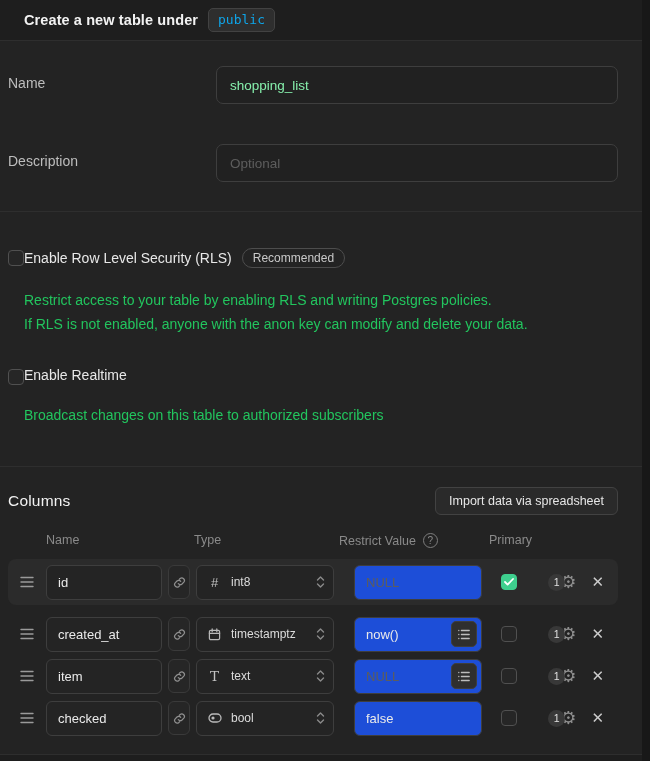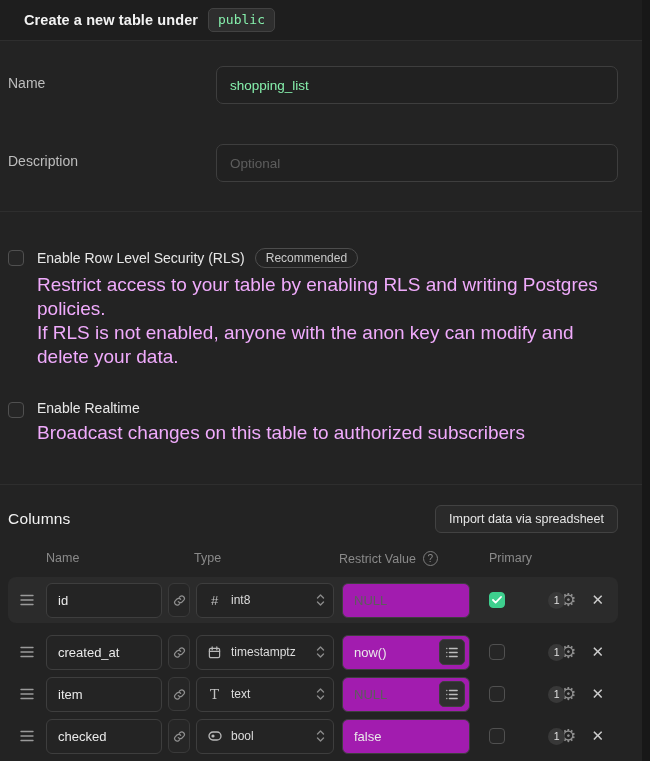--- a/index.html
+++ b/index.html
@@ -27,21 +27,21 @@
     display: flex;
     align-items: center;
     padding: 0 24px;
     gap: 10px;
     flex: 0 0 auto;
   }
   .dlg-title { font-size: 14.5px; font-weight: 700; color: #f2f2f2; letter-spacing: .1px; }
   .schema-chip {
     font-family: "DejaVu Sans Mono", "Liberation Mono", monospace;
     font-size: 13px;
-    color: #86efac;
+    color: #0ea5e9;
     background: #2e2e2e;
     border: 1px solid #424242;
     border-radius: 5px;
     padding: 3px 9px 4px;
   }
 
   
   .section { padding-left: 8px; padding-right: 24px; }
   .sec-form { padding-top: 25px; padding-bottom: 29px; border-bottom: 1px solid #2e2e2e; }
   .form-row { display: flex; align-items: flex-start; }
@@ -56,21 +56,21 @@
     color: #86efac;
     font-size: 13.5px;
     font-family: "Liberation Sans", sans-serif;
     padding: 0 13px;
     outline: none;
   }
   .text-input::placeholder { color: #5d5d5d; }
 
   
   .sec-toggles { padding-top: 36px; padding-bottom: 39px; border-bottom: 1px solid #2e2e2e; }
-  .toggle-block { display: flex; gap: 13px; }
+  .toggle-block { display: flex; }
   .toggle-block + .toggle-block { margin-top: 31px; }
   .checkbox {
     width: 16px; height: 16px; flex: 0 0 auto;
     border: 1px solid #505050;
     border-radius: 4px;
     background: #262626;
     margin-top: 2px;
     display: inline-flex; align-items: center; justify-content: center;
     cursor: pointer;
   }
@@ -78,21 +78,21 @@
   .checkbox svg { display: none; }
   .checkbox.checked svg { display: block; }
   .toggle-head { display: flex; align-items: center; gap: 10px; }
   .toggle-label { font-size: 14px; color: #e8e8e8; font-weight: 400; }
   .pill {
     font-size: 12px; color: #c9c9c9;
     border: 1px solid #4d4d4d;
     border-radius: 999px;
     padding: 1.5px 10px 2.5px;
   }
-  .toggle-desc { font-size: 19px; color: #f0abfc; line-height: 24px; margin-top: 5px; }
+  .toggle-desc { font-size: 14px; color: #22c55e; line-height: 24px; margin-top: 20px; }
 
   
   .sec-columns { padding-top: 20px; padding-bottom: 15px; flex: 1 1 auto; }
   .columns-head { display: flex; align-items: center; justify-content: space-between; }
   .columns-title { font-size: 15.5px; color: #f2f2f2; font-weight: 400; letter-spacing: .2px; }
   .import-btn {
     background: #2a2a2a;
     border: 1px solid #424242;
     border-radius: 6px;
     color: #e6e6e6;
@@ -148,22 +148,22 @@
     background: #242424; border: 1px solid #3e3e3e; border-radius: 6px;
     display: flex; align-items: center; gap: 9px; padding: 0 8px 0 10px;
     cursor: pointer;
   }
   .type-icon { width: 15px; display: inline-flex; justify-content: center; color: #b9b9b9; }
   .glyph { font-size: 13px; color: #c2c2c2; }
   .glyph.serif { font-family: "DejaVu Serif", "Liberation Serif", serif; font-size: 13.5px; }
   .type-label { flex: 1 1 auto; font-size: 12px; color: #dcdcdc; }
   .updown { color: #8a8a8a; display: inline-flex; }
   .def-wrap {
-    width: 128px; height: 35px; flex: 0 0 auto; margin-left: 8px;
-    background: #a21caf; border: 1px solid #3e3e3e; border-radius: 6px;
+    width: 128px; height: 35px; flex: 0 0 auto; margin-left: 20px;
+    background: #1d4ed8; border: 1px solid #3e3e3e; border-radius: 6px;
     display: flex; align-items: center; padding: 0 4px 0 11px;
   }
   .def-inp {
     flex: 1 1 auto; min-width: 0; background: transparent; border: none; outline: none;
     color: #eaeaea; font-size: 13px; font-family: "Liberation Sans", sans-serif;
   }
   .def-inp::placeholder { color: #5d5d5d; }
   .picker-btn {
     width: 26px; height: 26px; flex: 0 0 auto;
     background: #2f2f2f; border: 1px solid #3e3e3e; border-radius: 5px;

